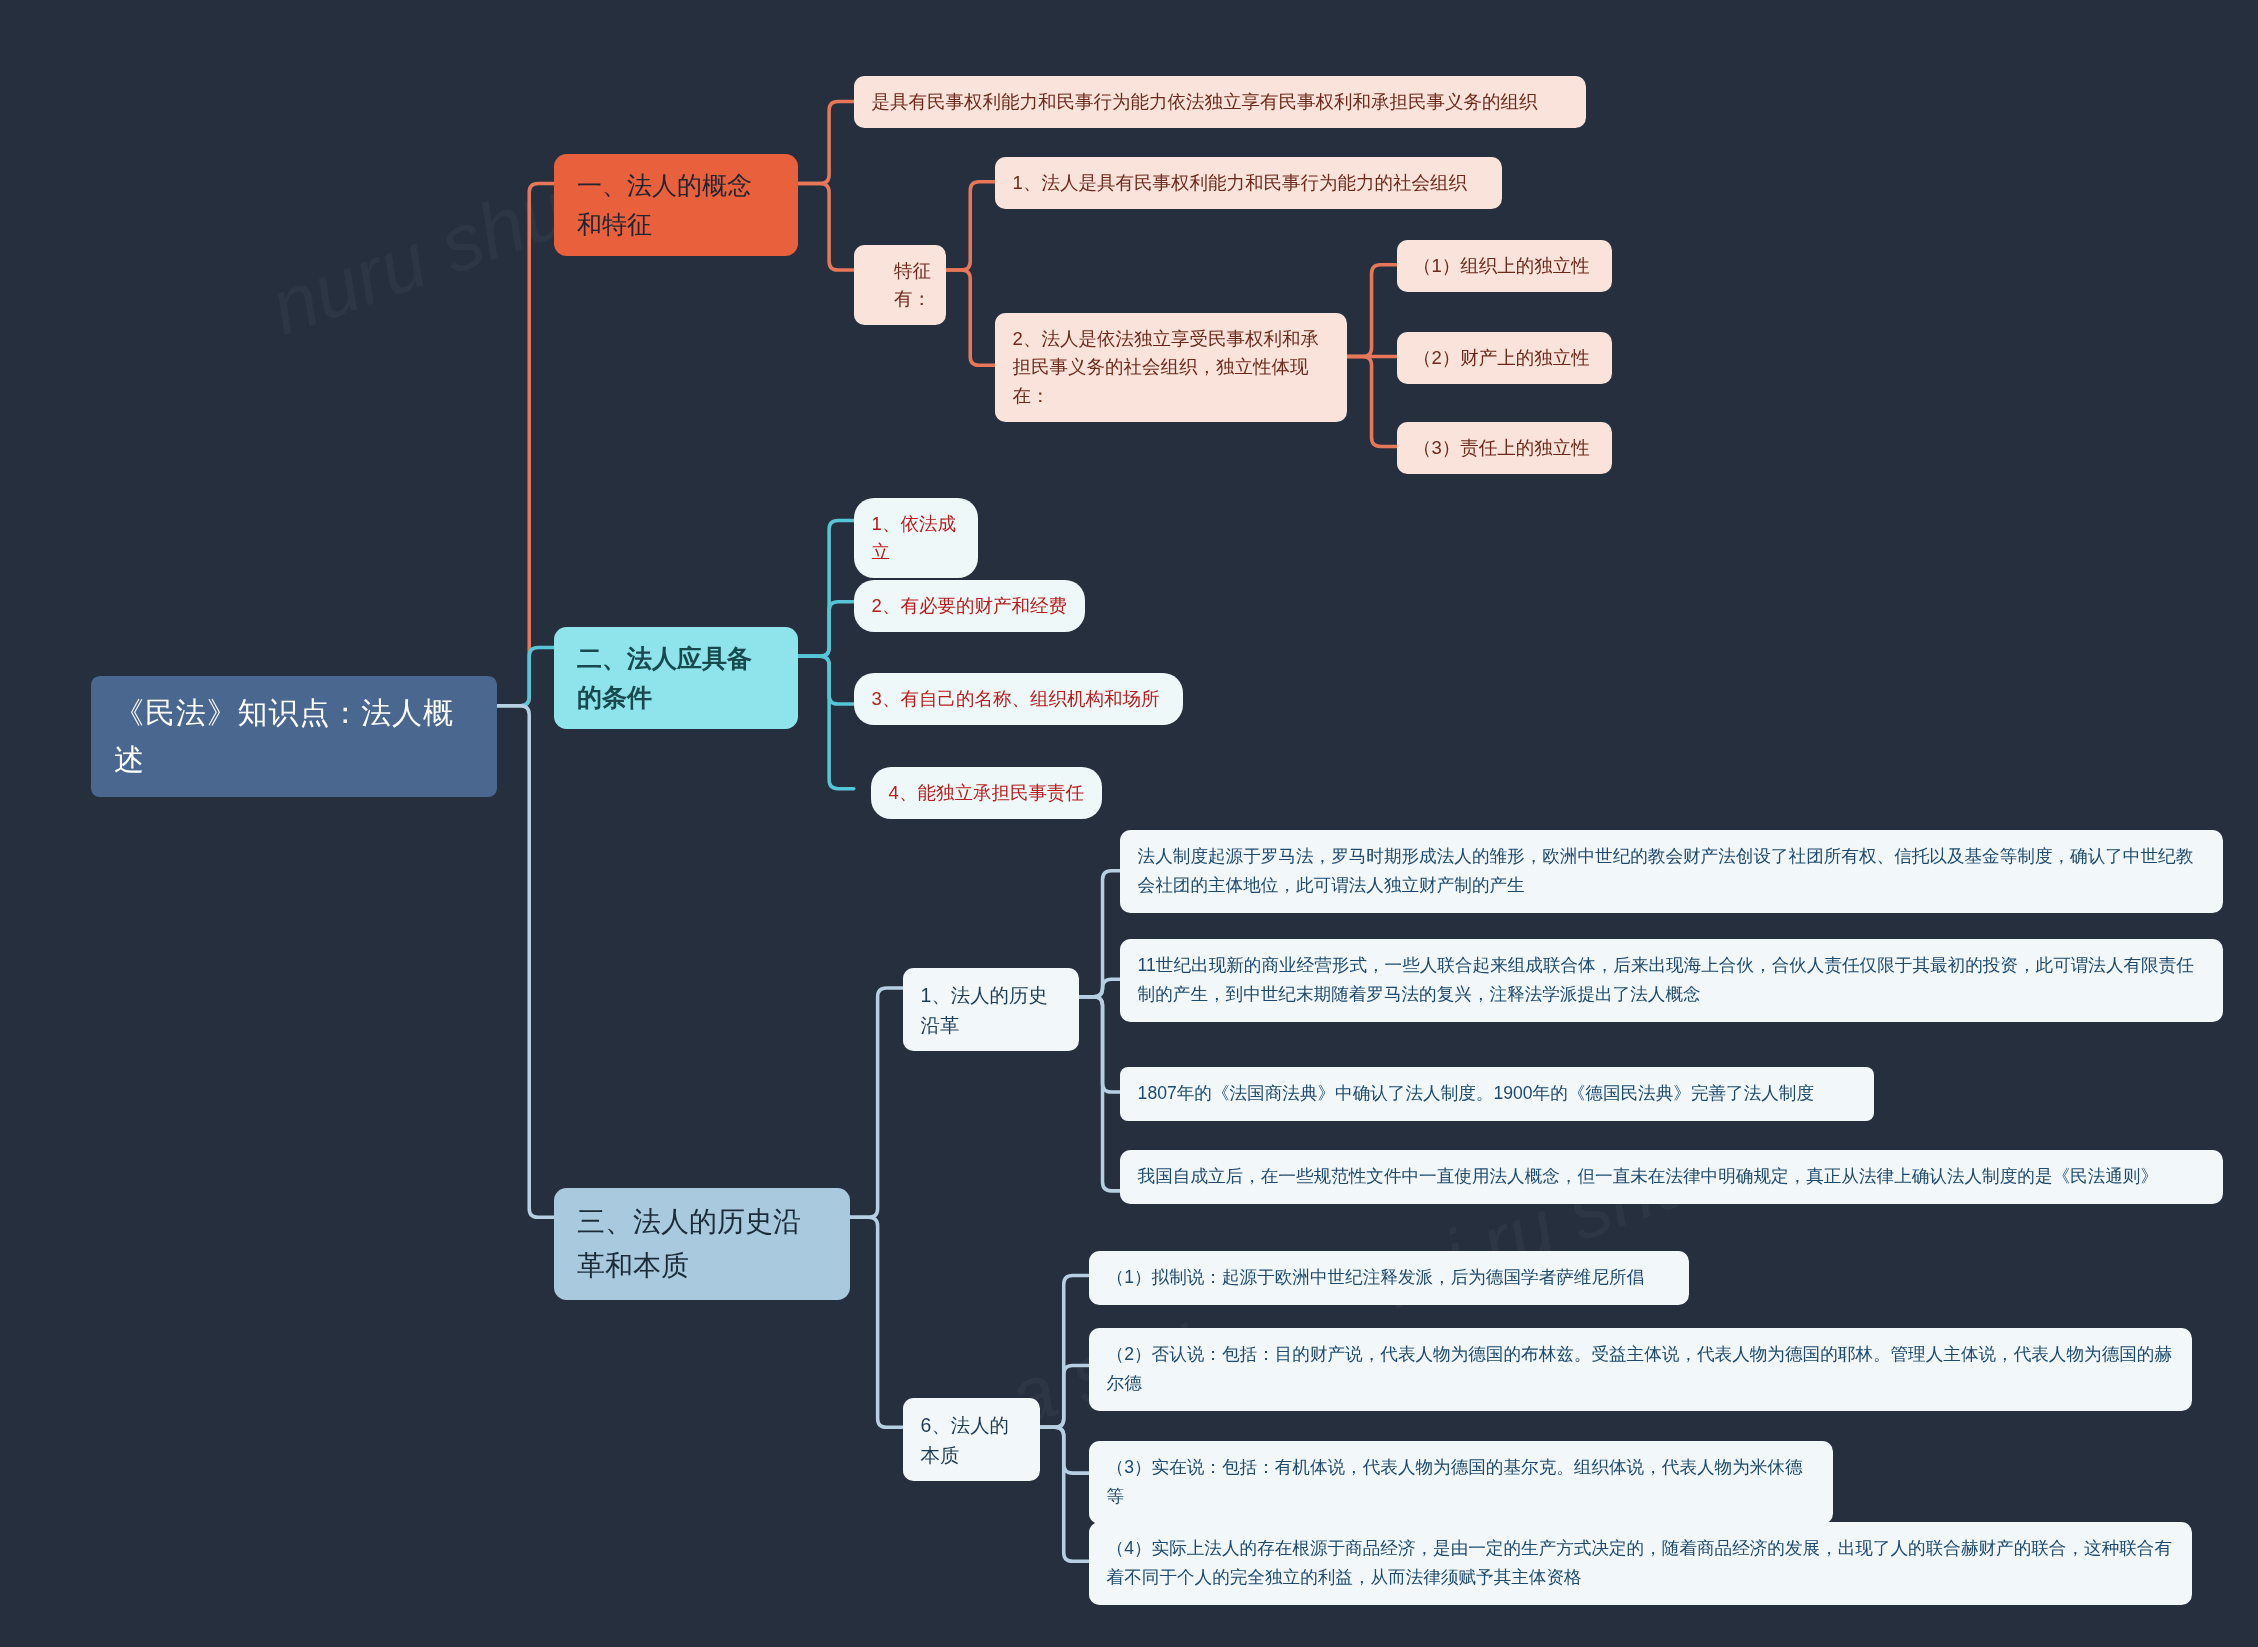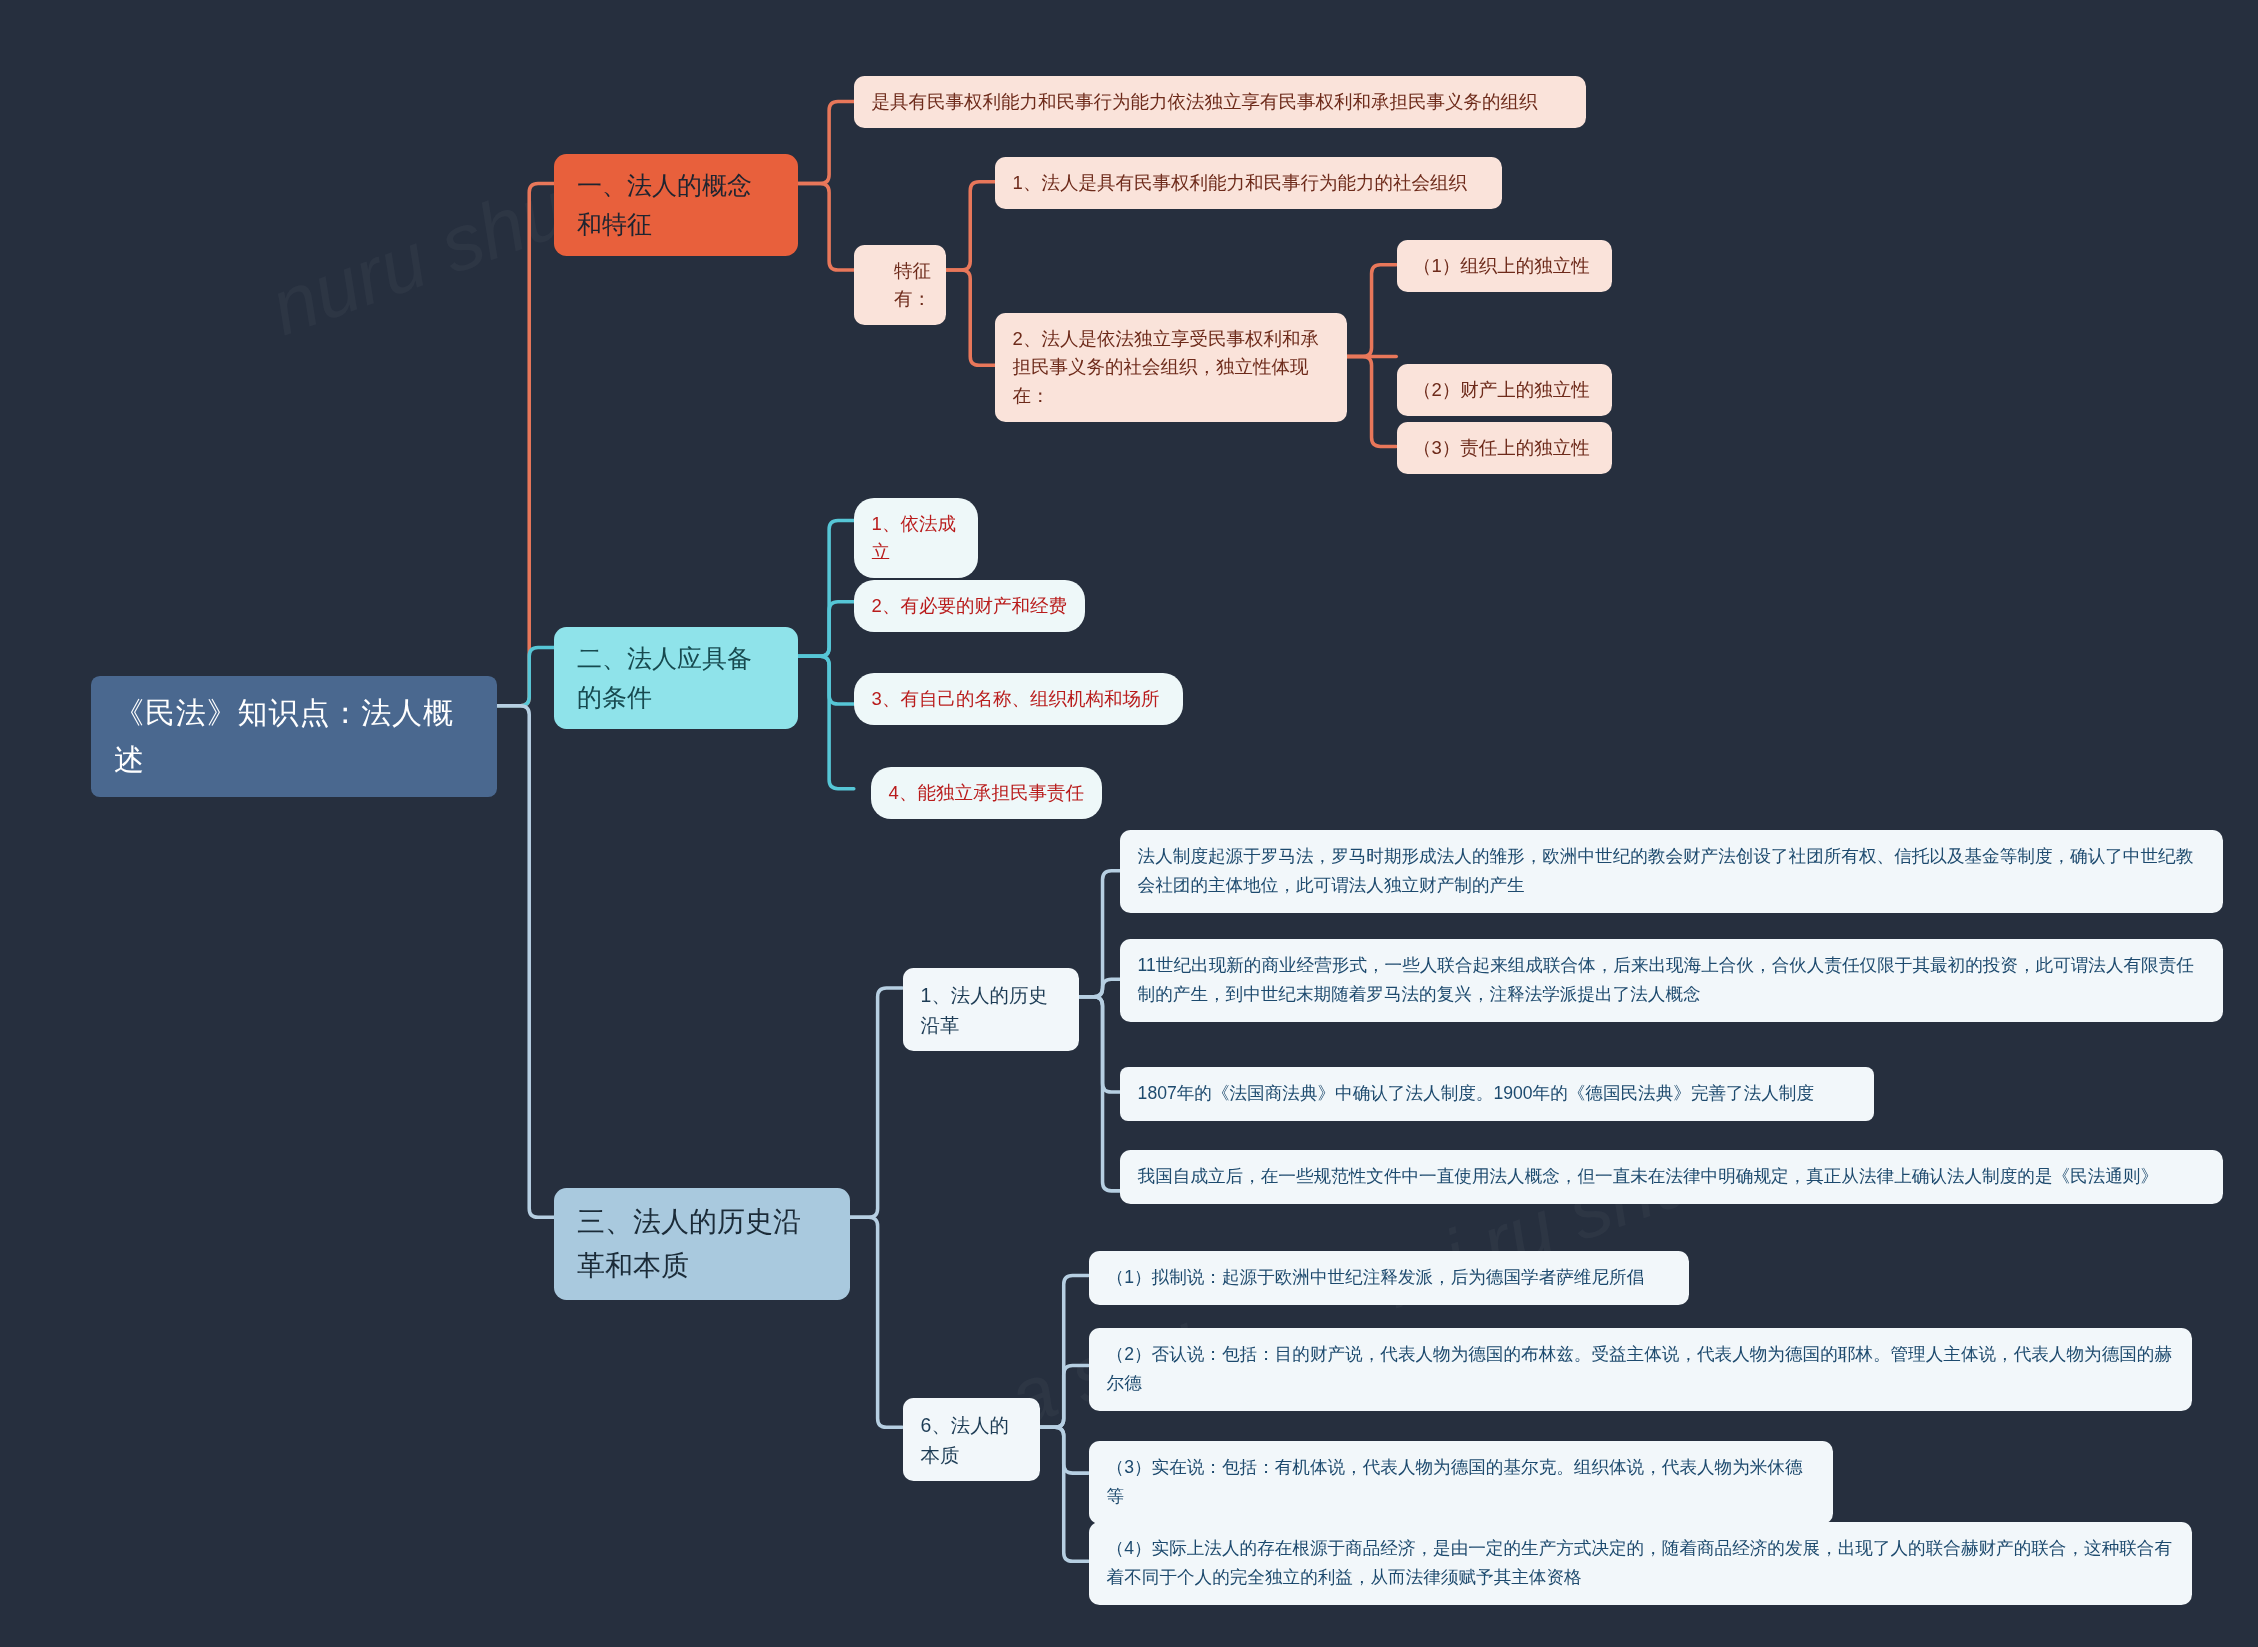--- a/index.html
+++ b/index.html
@@ -165,25 +165,25 @@
   <div class="node b1-leaf" style="left:854px;top:76px;width:732px;">是具有民事权利能力和民事行为能力依法独立享有民事权利和承担民事义务的组织</div>
 
   <div class="node b1-small" style="left:854px;top:245px;width:92px;padding-left:40px;">特征有：</div>
 
   <div class="node b1-leaf" style="left:995px;top:157px;width:507px;">1、法人是具有民事权利能力和民事行为能力的社会组织</div>
 
   <div class="node b1-leaf" style="left:995px;top:313px;width:352px;align-items:flex-start;">2、法人是依法独立享受民事权利和承担民事义务的社会组织，独立性体现在：</div>
 
   <div class="node b1-small" style="left:1397px;top:240px;width:215px;">（1）组织上的独立性</div>
 
-  <div class="node b1-small" style="left:1397px;top:332px;width:215px;margin-top:32px;">（2）财产上的独立性</div>
+  <div class="node b1-small" style="left:1397px;top:332px;width:215px;">（2）财产上的独立性</div>
 
   <div class="node b1-small" style="left:1397px;top:422px;width:215px;">（3）责任上的独立性</div>
 
-  <div class="node b2-head" style="left:554px;top:627px;width:244px;justify-content:center;">二、法人应具备的条件</div>
+  <div class="node b2-head" style="left:554px;top:627px;width:244px;justify-content:center;font-weight:bold;">二、法人应具备的条件</div>
 
   <div class="node b2-leaf" style="left:854px;top:498px;width:124px;">1、依法成立</div>
 
   <div class="node b2-leaf" style="left:854px;top:580px;width:231px;">2、有必要的财产和经费</div>
 
   <div class="node b2-leaf" style="left:854px;top:673px;width:329px;">3、有自己的名称、组织机构和场所</div>
 
   <div class="node b2-leaf" style="left:871px;top:767px;width:231px;">4、能独立承担民事责任</div>
 
   <div class="node b3-head" style="left:554px;top:1188px;width:296px;justify-content:center;">三、法人的历史沿革和本质</div>

